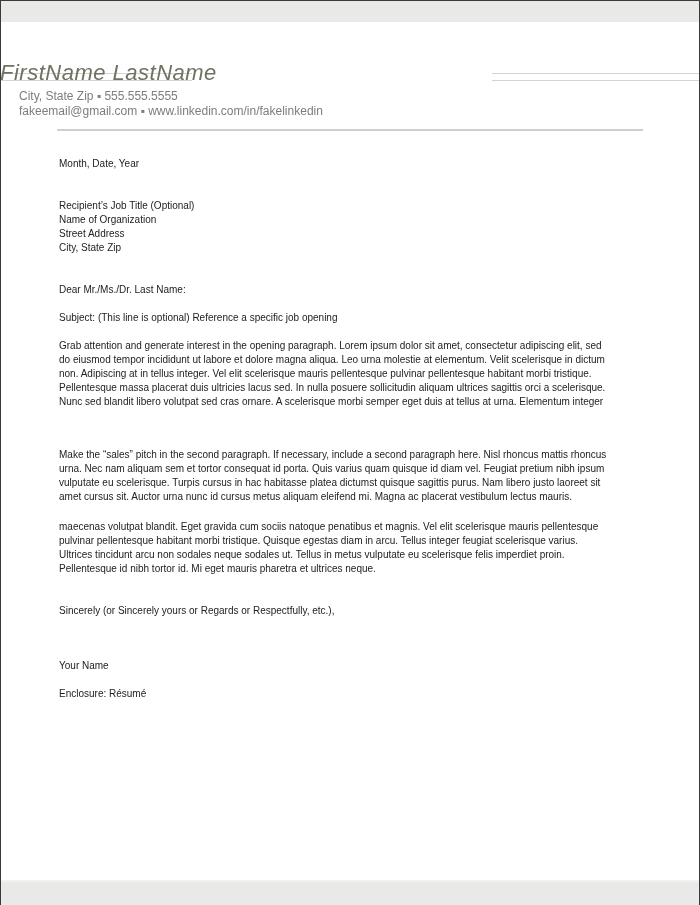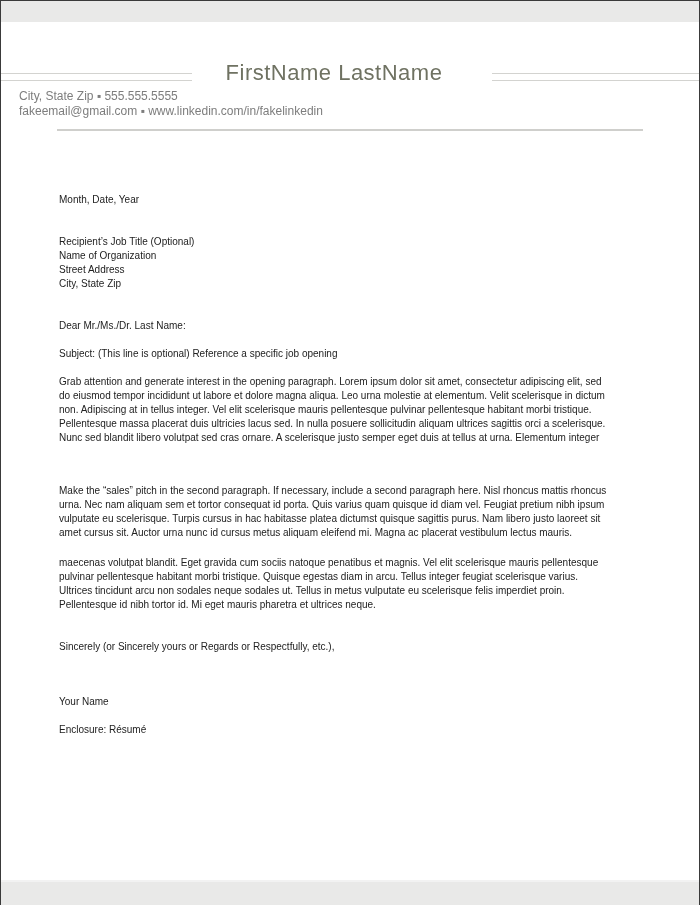--- a/index.html
+++ b/index.html
@@ -16,34 +16,34 @@
     .top-bar {
       position: absolute; left: 1px; top: 1px; width: 698px; height: 21px;
       background: #e9e9e8;
     }
     .bottom-bar {
       position: absolute; left: 1px; top: 880px; width: 698px; height: 24px;
       background: #e9e9e8; border-top: 2px solid #f2f2f2;
     }
     .dbl-line { position: absolute; height: 1px; background: #d3d3d0; }
     .name {
-      position: absolute; left: 0; width: 668px; top: 60px; text-align: center;
-      font-size: 22px; color: #6f7262; letter-spacing: 0.5px;
+      position: absolute; left: 0; width: 668px; top: 60px; text-align: left;
+      font-size: 22px; color: #6f7262; letter-spacing: 0.5px; font-style: italic;
     }
     .contact {
       position: absolute; left: 0; width: 700px; text-align: left;
       font-size: 12px; color: #7d7d7d; padding-left: 19px;
     }
     .rule {
       position: absolute; left: 57px; width: 586px; top: 129px; height: 2px;
       background: #cfcfcc;
     }
     .body-text {
       position: absolute; left: 59px; width: 590px;
-      font-size: 10px; line-height: 14px; color: #222; margin-top: 36px;
+      font-size: 10px; line-height: 14px; color: #222;
     }
     .body-text p { margin: 0; }
     .line { white-space: nowrap; }
   </style>
 </head>
 <body>
 
 <div class="frame"></div>
 <div class="top-bar"></div>
 
@@ -75,21 +75,21 @@
 
 <div class="body-text" style="top:311px;">
   <p>Subject: (This line is optional) Reference a specific job opening</p>
 </div>
 
 <div class="body-text" style="top:339px;">
   <p class="line">Grab attention and generate interest in the opening paragraph. Lorem ipsum dolor sit amet, consectetur adipiscing elit, sed</p>
   <p class="line">do eiusmod tempor incididunt ut labore et dolore magna aliqua. Leo urna molestie at elementum. Velit scelerisque in dictum</p>
   <p class="line">non. Adipiscing at in tellus integer. Vel elit scelerisque mauris pellentesque pulvinar pellentesque habitant morbi tristique.</p>
   <p class="line">Pellentesque massa placerat duis ultricies lacus sed. In nulla posuere sollicitudin aliquam ultrices sagittis orci a scelerisque.</p>
-  <p class="line">Nunc sed blandit libero volutpat sed cras ornare. A scelerisque justo semper eget duis at tellus at urna. Elementum integer</p>
+  <p class="line">Nunc sed blandit libero volutpat sed cras ornare. A scelerisque morbi semper eget duis at tellus at urna. Elementum integer</p>
 </div>
 
 <div class="body-text" style="top:448px;">
   <p class="line">Make the “sales” pitch in the second paragraph. If necessary, include a second paragraph here. Nisl rhoncus mattis rhoncus</p>
   <p class="line">urna. Nec nam aliquam sem et tortor consequat id porta. Quis varius quam quisque id diam vel. Feugiat pretium nibh ipsum</p>
   <p class="line">vulputate eu scelerisque. Turpis cursus in hac habitasse platea dictumst quisque sagittis purus. Nam libero justo laoreet sit</p>
   <p class="line">amet cursus sit. Auctor urna nunc id cursus metus aliquam eleifend mi. Magna ac placerat vestibulum lectus mauris.</p>
 </div>
 
 <div class="body-text" style="top:520px;">

